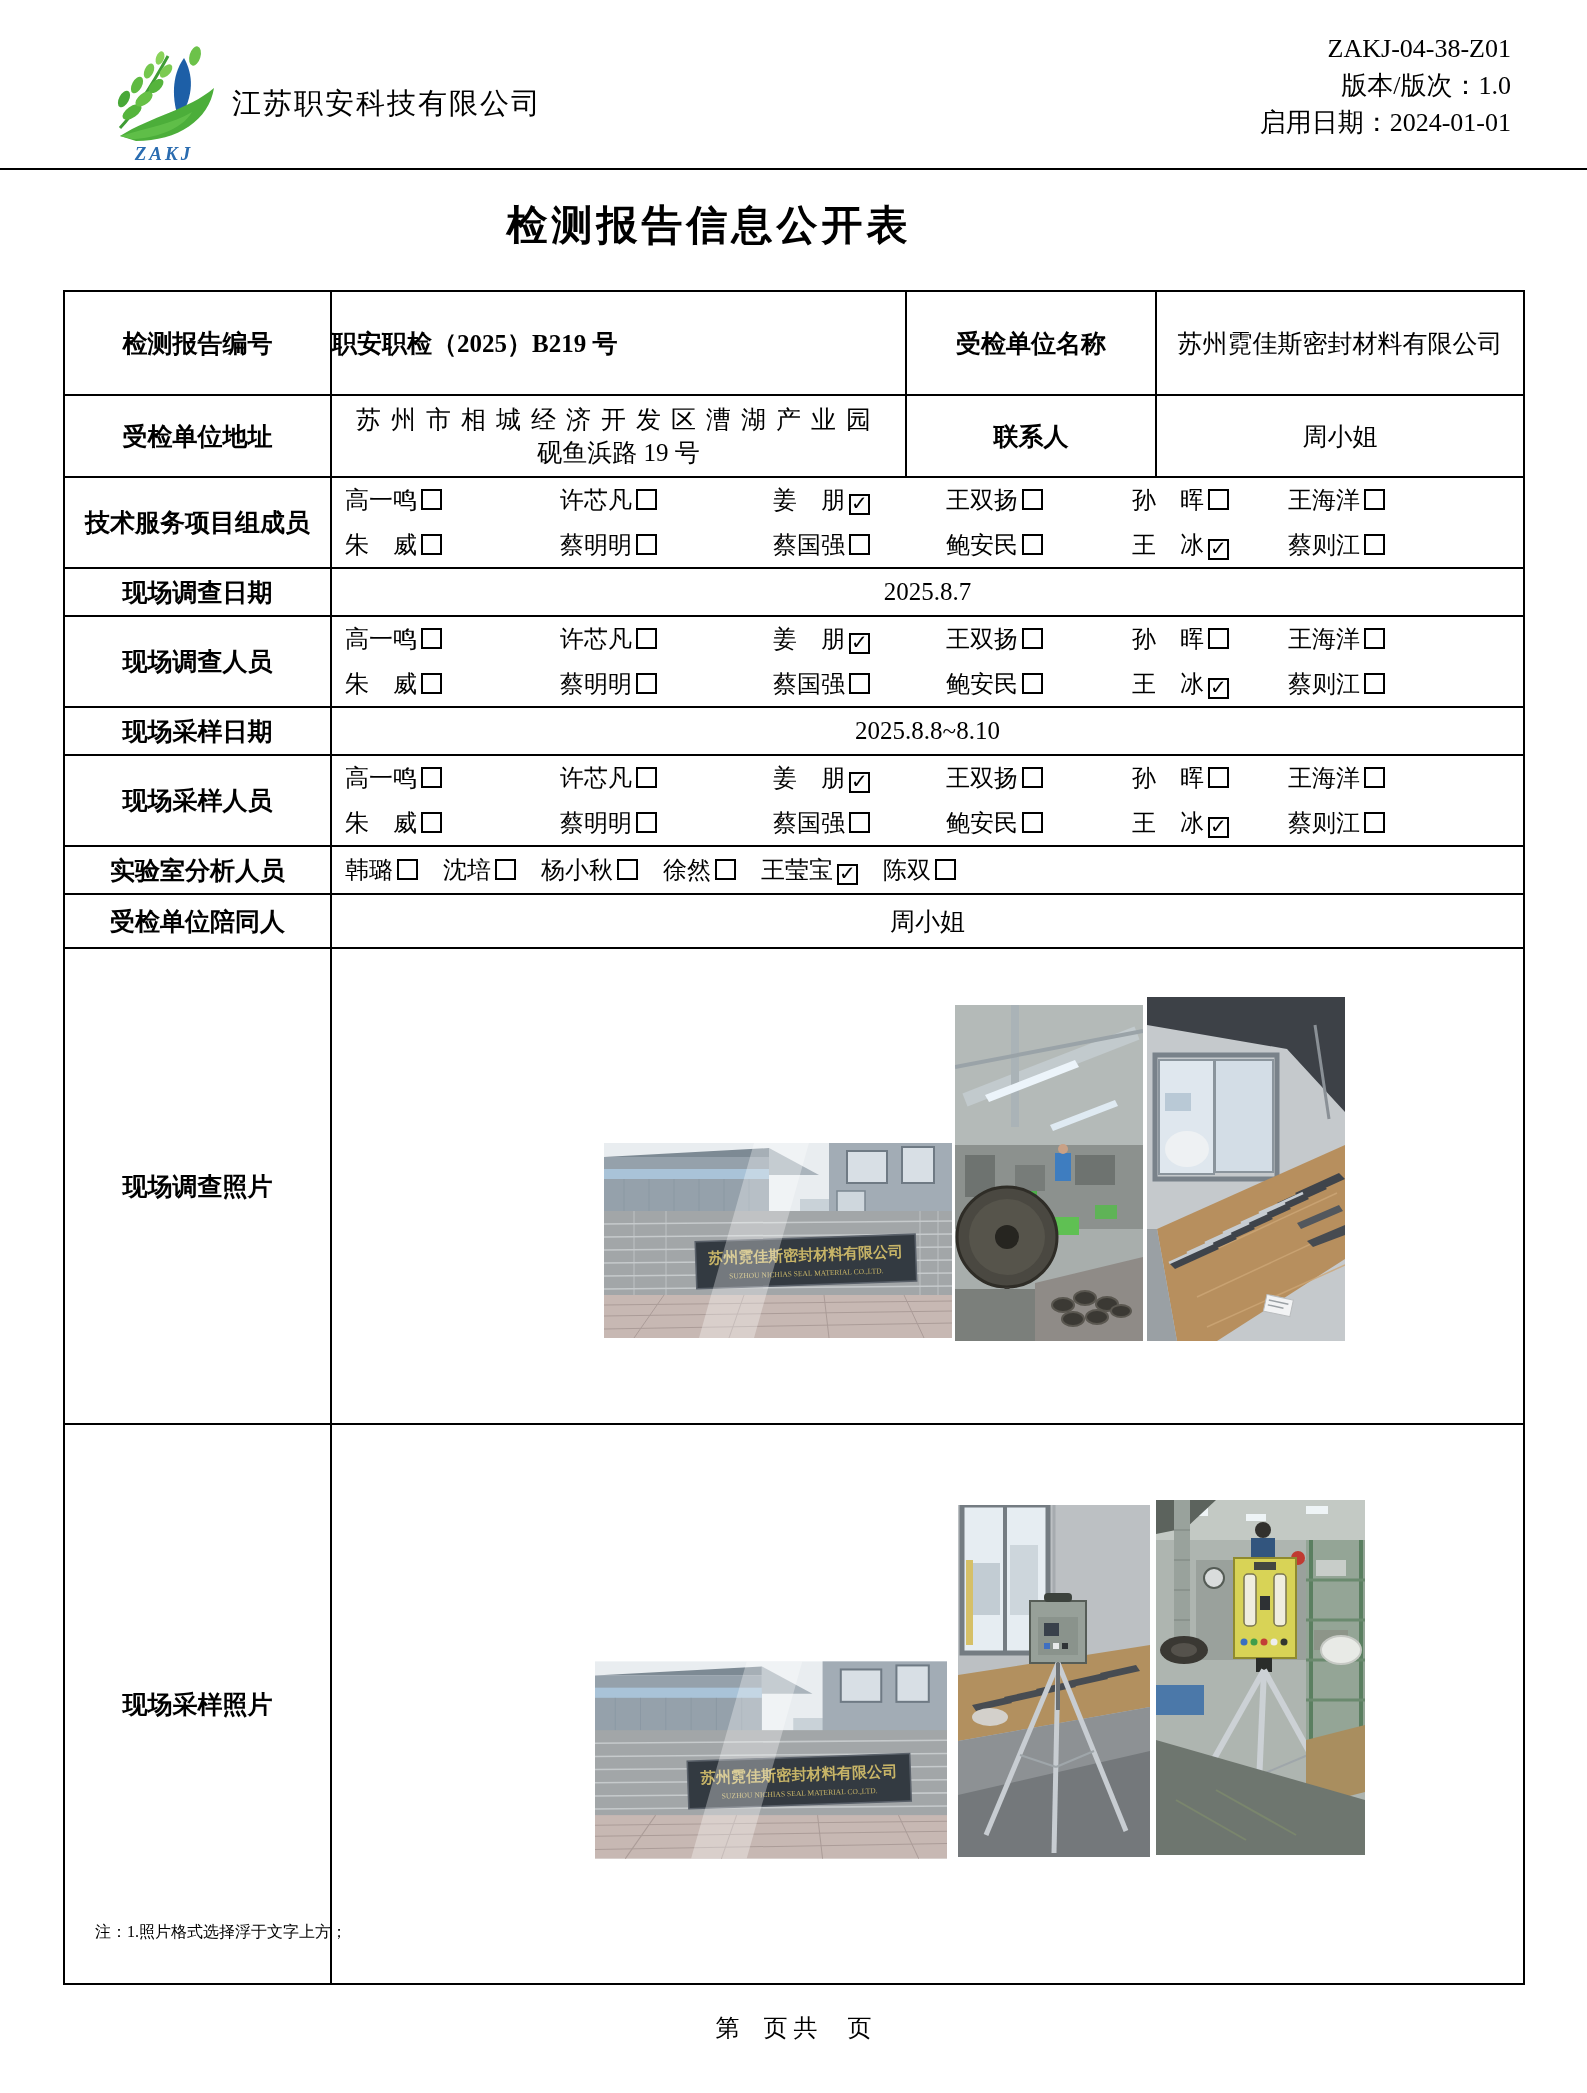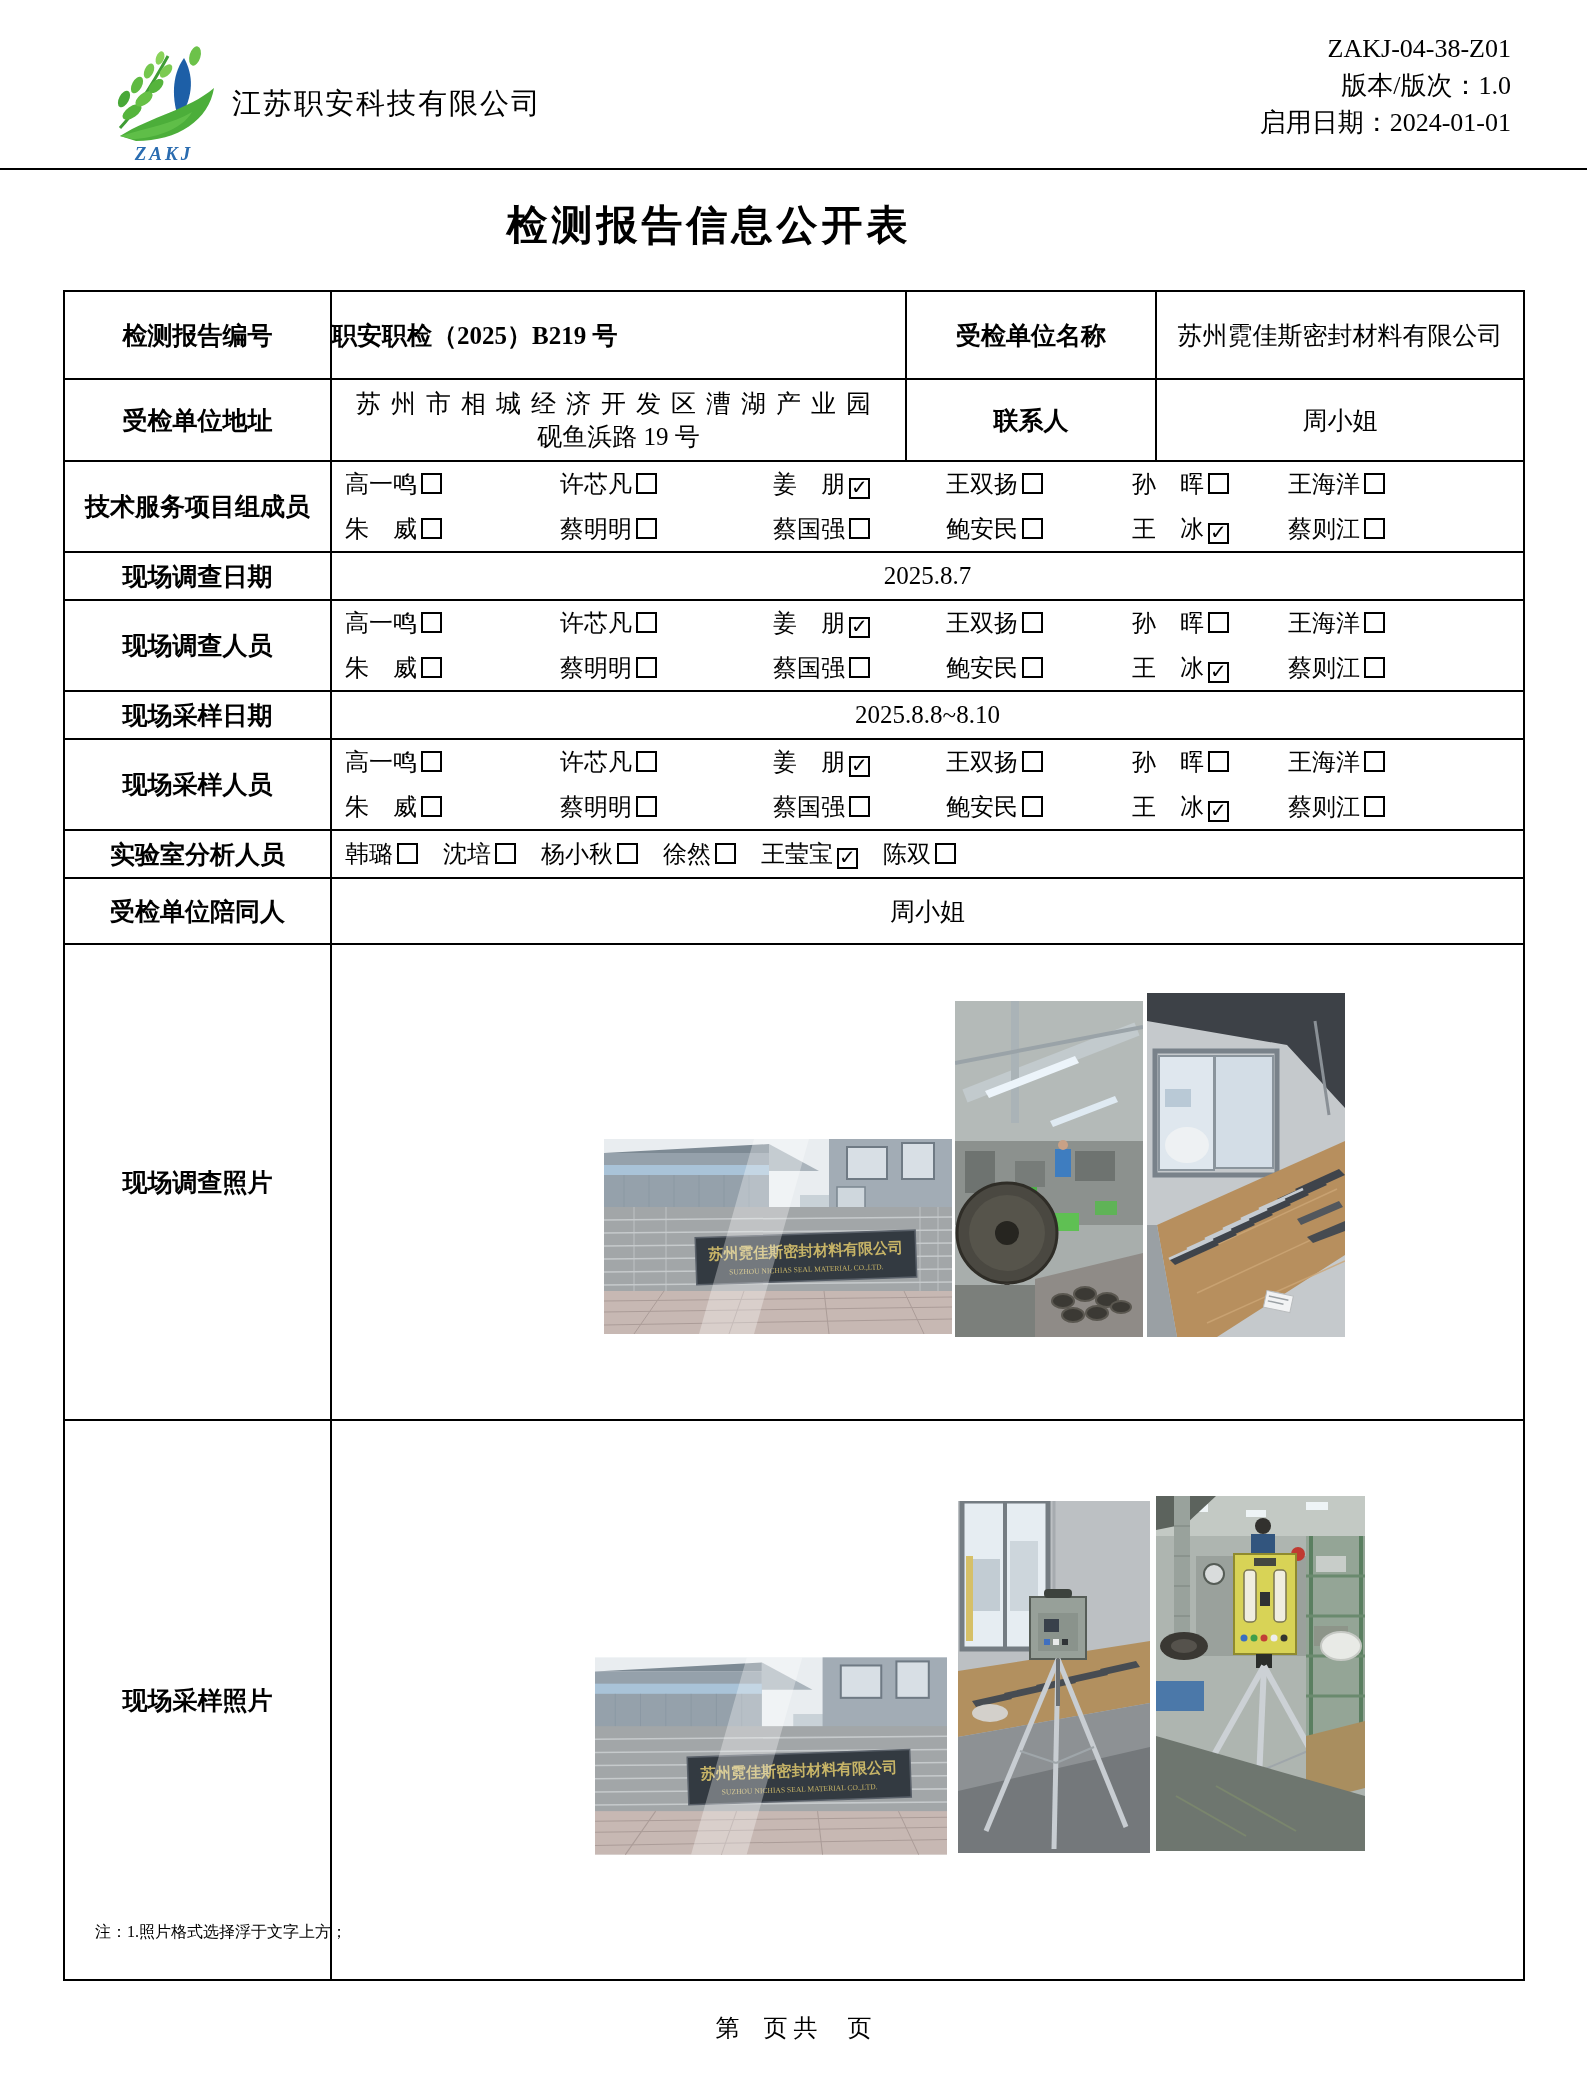--- a/index.html
+++ b/index.html
@@ -71,21 +71,21 @@
 
   <table class="tbl">
     <colgroup>
         <col style="width:267px">
         <col style="width:575px">
         <col style="width:250px">
         <col style="width:368px">
       </colgroup>
 
     <tbody>
-        <tr style="height:88px">
+        <tr style="height:104px">
       <td class="lbl">检测报告编号</td>
       <td class="val-bold-left">职安职检（2025）B219 号</td>
       <td class="lbl">受检单位名称</td>
       <td class="center" style="padding:4px 14px">苏州霓佳斯密封材料有限公司</td>
     </tr>
 
     <tr style="height:82px">
       <td class="lbl">受检单位地址</td>
       <td>
         <div class="addr1">苏州市相城经济开发区漕湖产业园</div>
@@ -172,21 +172,21 @@
               <span class="name-item"><span>韩璐</span><span class="cb"></span></span>
               <span class="name-item"><span>沈培</span><span class="cb"></span></span>
               <span class="name-item"><span>杨小秋</span><span class="cb"></span></span>
               <span class="name-item"><span>徐然</span><span class="cb"></span></span>
               <span class="name-item"><span>王莹宝</span><span class="cb checked">✓</span></span>
               <span class="name-item"><span>陈双</span><span class="cb"></span></span>
             </div>
       </td>
     </tr>
 
-    <tr style="height:66px">
+    <tr style="height:54px">
       <td class="lbl">受检单位陪同人</td>
       <td colspan="3" class="center">周小姐</td>
     </tr>
 
     <tr style="height:476px">
       <td class="lbl">现场调查照片</td>
       <td colspan="3" class="photo-cell">
 
         <svg class="photo" style="left:272px;top:194px" width="348" height="195" viewBox="0 0 348 195">
           <rect width="348" height="195" fill="#e9edf0"></rect>

